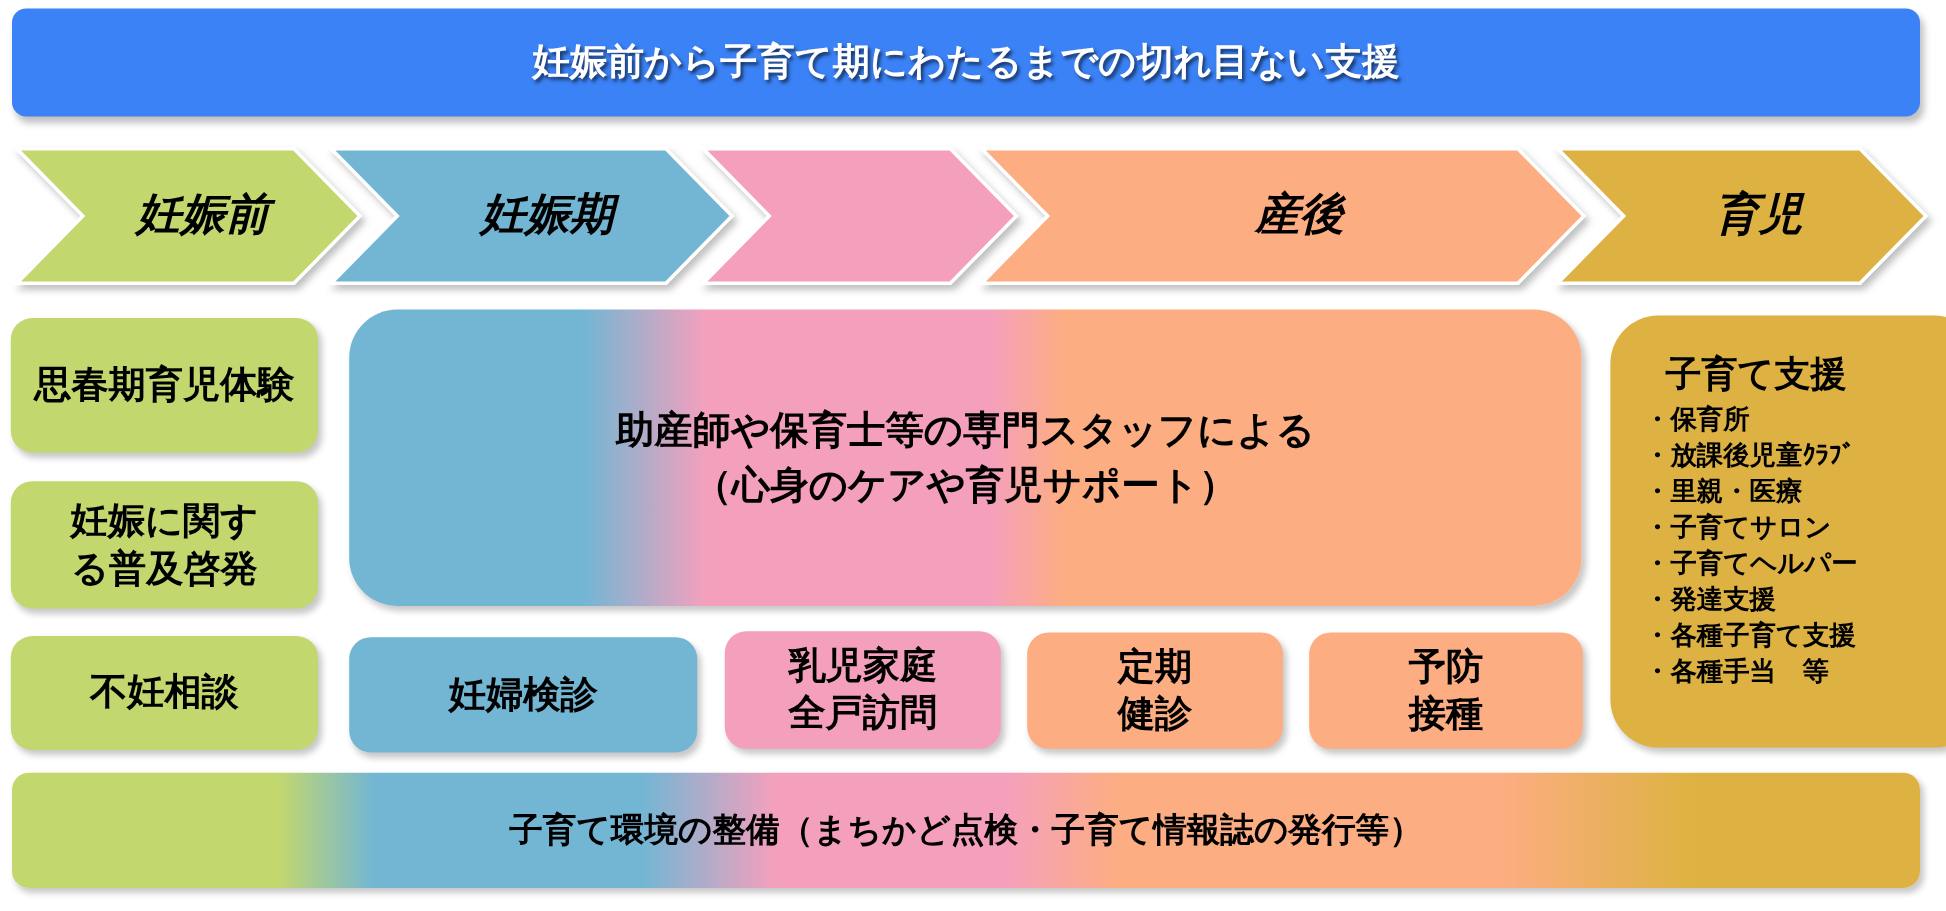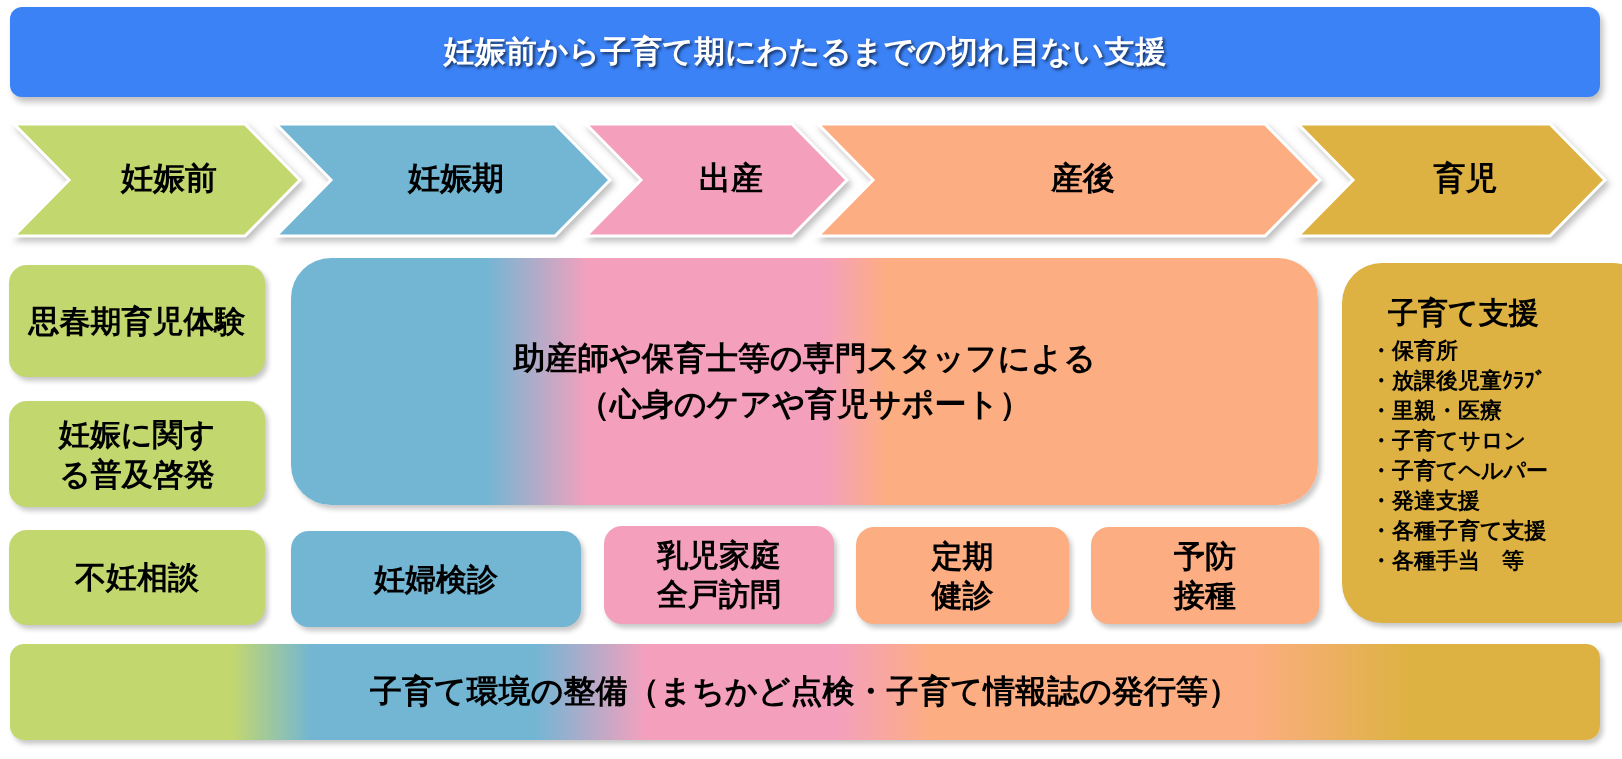--- a/index.html
+++ b/index.html
@@ -4,55 +4,54 @@
 <style>
   html,body{margin:0;padding:0;}
   body{width:1622px;height:759px;background:#ffffff;position:relative;overflow:hidden;
        font-family:"DejaVu Sans","Liberation Sans",sans-serif;font-weight:bold;color:#000;}
   .abs{position:absolute;box-sizing:border-box;}
   .title-bar{left:10px;top:7px;width:1590px;height:90px;background:#3b82f6;border-radius:12px;
        display:flex;align-items:center;justify-content:center;color:#fff;font-size:31px;
        text-shadow:2px 2px 3px rgba(0,0,0,0.6);box-shadow:3px 5px 6px rgba(0,0,0,0.25);}
   .chev-wrap{left:0;top:120px;width:1622px;height:120px;}
   .chev-wrap svg{position:absolute;left:0;top:0;filter:drop-shadow(3px 4px 3px rgba(0,0,0,0.25));}
-  .chev-label{position:absolute;top:0;height:118px;display:flex;align-items:center;justify-content:center;font-size:32px;}
+  .chev-label{position:absolute;top:0;height:118px;display:flex;align-items:center;justify-content:center;font-size:37px;font-style:italic;}
   .box{border-radius:18px;display:flex;align-items:center;justify-content:center;text-align:center;
        font-size:31px;line-height:1.3;box-shadow:3px 4px 5px rgba(0,0,0,0.22);}
   .green{background:#c3d76f;}
   .blue{background:#72b6d4;}
   .pink{background:#f4a0bd;}
   .peach{background:#fdad82;}
   .gold{background:#ddb242;}
   .center-box{left:291px;top:258px;width:1027px;height:247px;border-radius:40px;
        background:linear-gradient(90deg,#72b6d4 0%,#72b6d4 19%,#f4a0bd 29%,#f4a0bd 52%,#fdad82 58%,#fdad82 100%);
        font-size:32px;line-height:1.42;}
   .support-box{left:1342px;top:263px;width:310px;height:360px;border-radius:40px;flex-direction:column;
        align-items:flex-start;justify-content:flex-start;padding:30px 2px 0 28px;}
   .support-title{font-size:30px;margin-left:18px;margin-bottom:4px;}
   .support-item{font-size:22px;line-height:30px;}
   .bottom-bar{left:10px;top:644px;width:1590px;height:96px;border-radius:14px;
        background:linear-gradient(90deg,#c3d76f 0%,#c3d76f 14%,#72b6d4 19%,#72b6d4 33%,#f4a0bd 40%,#f4a0bd 52%,#fdad82 58%,#fdad82 78%,#ddb242 88%,#ddb242 100%);
-       font-size:32px;}
+       font-size:28px;}
 </style>
 </head>
 <body>
 
 <div class="abs title-bar">妊娠前から子育て期にわたるまでの切れ目ない支援</div>
 
 <div class="abs chev-wrap">
   <svg width="1622" height="120">
     <polygon points="14,4 245,4 300,60 245,116 14,116 69,60" fill="#c3d76f" stroke="#ffffff" stroke-width="3"></polygon>
     <polygon points="276,4 555,4 610,60 555,116 276,116 331,60" fill="#72b6d4" stroke="#ffffff" stroke-width="3"></polygon>
     <polygon points="586,4 792,4 847,60 792,116 586,116 641,60" fill="#f4a0bd" stroke="#ffffff" stroke-width="3"></polygon>
     <polygon points="818,4 1265,4 1320,60 1265,116 818,116 873,60" fill="#fdad82" stroke="#ffffff" stroke-width="3"></polygon>
     <polygon points="1298,4 1550,4 1605,60 1550,116 1298,116 1353,60" fill="#ddb242" stroke="#ffffff" stroke-width="3"></polygon>
   </svg>
   <div class="chev-label" style="left:69px;width:200px;">妊娠前</div>
   <div class="chev-label" style="left:331px;width:250px;text-align:center;">妊娠期</div>
-  <div class="chev-label" style="left:641px;width:180px;">出産</div>
   <div class="chev-label" style="left:873px;width:420px;">産後</div>
   <div class="chev-label" style="left:1353px;width:225px;">育児</div>
 </div>
 
 <div class="abs box green" style="left:9px;top:265px;width:256px;height:112px;flex-direction:row;">
   <span>思春期</span>
   <span>育児体験</span>
 </div>
 <div class="abs box green" style="left:9px;top:401px;width:256px;height:106px;flex-direction:column;">
   <span>妊娠に関す</span>

